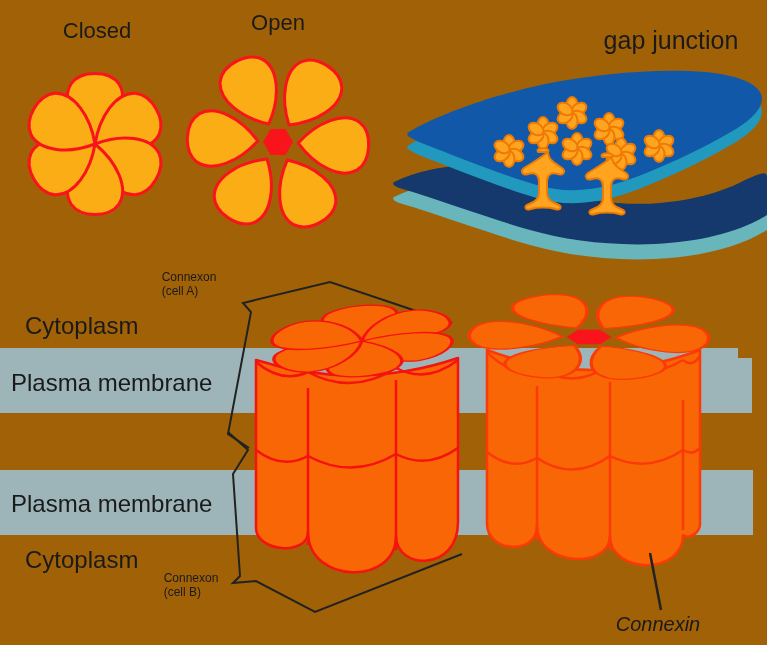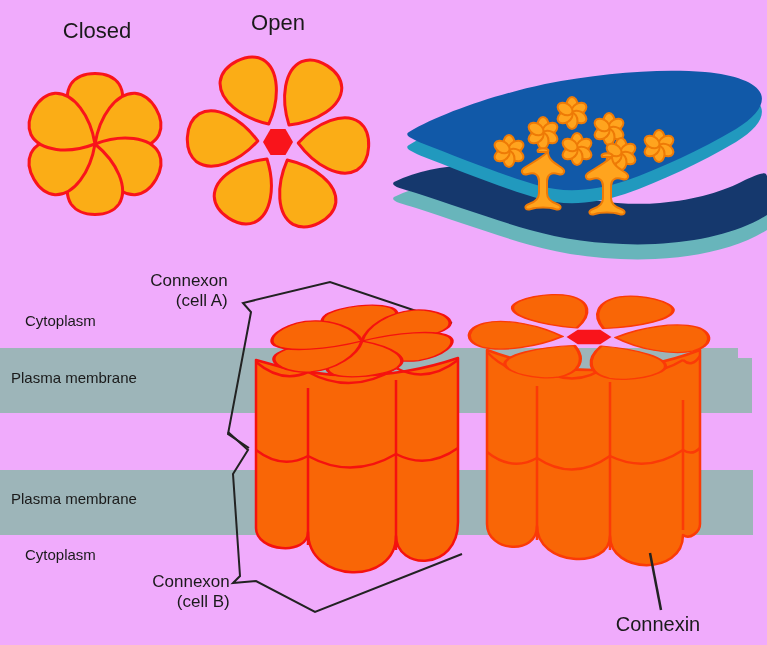--- a/index.html
+++ b/index.html
@@ -1,34 +1,34 @@
 <!DOCTYPE html>
 <html><head>
 <meta charset="utf-8">
 <style>
   html,body{margin:0;padding:0;background:#fff;}
-  #stage{position:relative;width:767px;height:645px;background:#f0abfc;overflow:hidden;
+  #stage{position:relative;width:767px;height:645px;background:#a16207;overflow:hidden;
          font-family:"Liberation Sans",sans-serif;}
   #art{position:absolute;left:0;top:0;}
   .lbl{position:absolute;color:#1a1a1a;white-space:nowrap;line-height:1.15;}
   .title{font-size:22px;transform:translateX(-50%);}
   #lbl-gapjunction{font-size:25px;transform:translateX(-50%);}
-  .side{font-size:15px;}
-  .twoline{font-size:17px;text-align:right;transform:translateX(-50%);}
+  .side{font-size:24px;}
+  .twoline{font-size:12px;text-align:left;transform:translateX(-50%);}
   #lbl-closed{left:97px;top:18px;}
   #lbl-open{left:278px;top:10px;}
   #lbl-gapjunction{left:671px;top:26px;}
   #lbl-cyto-top{left:25px;top:312px;}
   #lbl-pm-top{left:11px;top:369px;}
   #lbl-extra{left:33px;top:428px;}
   #lbl-pm-bot{left:11px;top:490px;}
   #lbl-cyto-bot{left:25px;top:546px;}
   #lbl-connexon-a{left:189px;top:271px;}
   #lbl-connexon-b{left:191px;top:572px;}
-  #lbl-connexin{left:658px;top:613px;font-size:20px;transform:translateX(-50%);}
+  #lbl-connexin{left:658px;top:613px;font-size:20px;transform:translateX(-50%);font-style:italic;}
 </style>
 </head>
 <body>
 
 <div id="stage">
 
 <svg id="art" width="767" height="645" viewBox="0 0 767 645">
   <defs>
     <path id="petal" d="M0,0 C-22,-18 -34,-44 -24,-60 C-14,-74 14,-74 24,-60 C34,-44 22,-18 0,0 Z"></path>
     <g id="miniflower">
@@ -178,20 +178,21 @@
 
     <g fill="#FFA41E" stroke="#EE7A06" stroke-width="2" stroke-linejoin="round">
       <use href="#channel" transform="translate(543,181)"></use>
       <use href="#channel" transform="translate(607,186)"></use>
     </g>
   </g>
 </svg>
 
 <div class="lbl title" id="lbl-closed">Closed</div>
 <div class="lbl title" id="lbl-open">Open</div>
+<div class="lbl" id="lbl-gapjunction">gap junction</div>
 
 <div class="lbl side" id="lbl-cyto-top">Cytoplasm</div>
 <div class="lbl side" id="lbl-pm-top">Plasma membrane</div>
 <div class="lbl side" id="lbl-pm-bot">Plasma membrane</div>
 <div class="lbl side" id="lbl-cyto-bot">Cytoplasm</div>
 
 <div class="lbl twoline" id="lbl-connexon-a">
   <div>Connexon</div>
   <div>(cell A)</div>
 </div>

